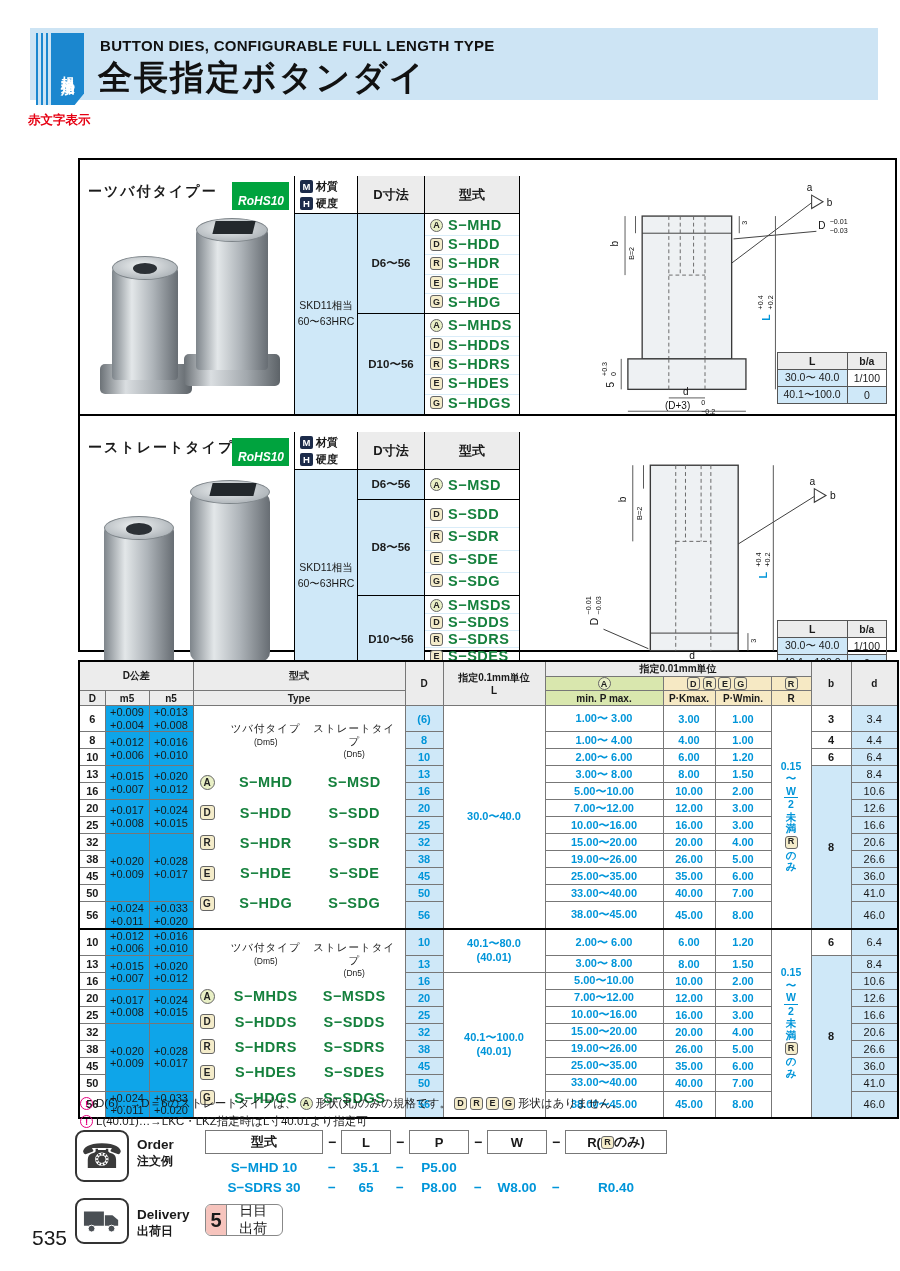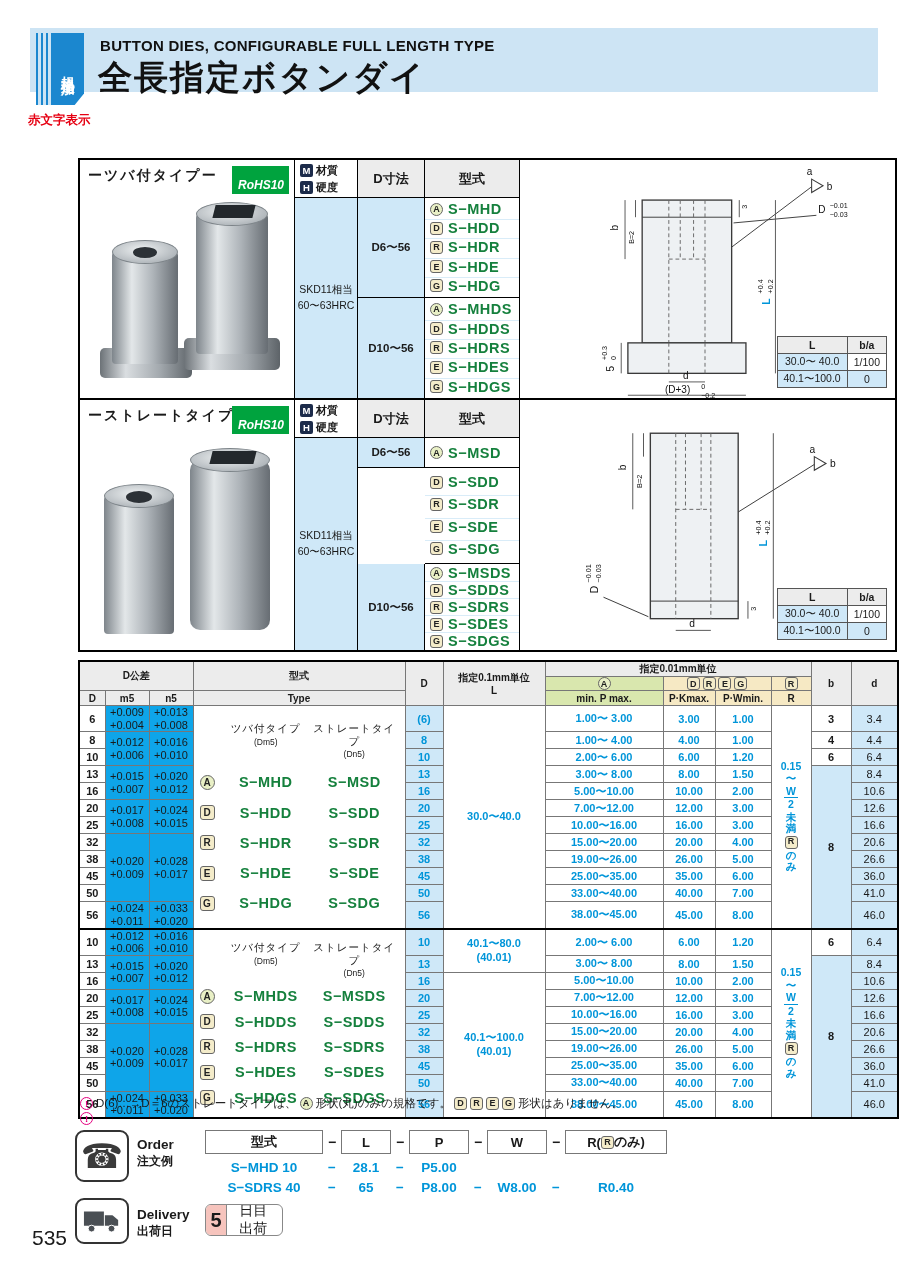--- a/index.html
+++ b/index.html
@@ -1,31 +1,31 @@
 <!DOCTYPE html>
 <html><head>
 <meta charset="utf-8">
 <style>
   * { margin:0; padding:0; box-sizing:border-box; }
   body { background:#fff; font-family:"Liberation Sans", sans-serif; }
   .page { position:relative; width:900px; height:1271px; background:#fff; overflow:hidden; color:#1a1a1a; }
 
   
-  .banner { position:absolute; left:30px; top:28px; width:848px; height:64px; background:#cde4f4; }
+  .banner { position:absolute; left:30px; top:28px; width:848px; height:72px; background:#cde4f4; }
   .nbadge { position:absolute; left:6px; top:5px; height:72px; display:flex; }
   .nbadge .stripes { width:17px; height:100%; background:repeating-linear-gradient(90deg,#1b87cf 0 2px,#cde4f4 2px 5px); }
   .nbadge .shape { width:31px; height:100%; background:#1b87cf; clip-path:polygon(0 0,100% 0,100% 84%,70% 100%,0 100%);
     color:#fff; font-weight:bold; font-size:14px; writing-mode:vertical-rl; display:flex; align-items:center; justify-content:center; letter-spacing:2px;}
   .title-en { position:absolute; left:70px; top:9px; font-size:15px; font-weight:bold; color:#111; letter-spacing:.3px;}
   .title-ja { position:absolute; left:68px; top:27px; font-size:34px; font-weight:900; color:#111; letter-spacing:2px;}
   .red-note { position:absolute; left:28px; top:112px; color:#e60012; font-size:12.5px; font-weight:bold; }
 
   
   .sections { position:absolute; left:78px; top:158px; width:819px; height:494px; border:2px solid #000; background:#fff;}
-  .section { display:grid; grid-template-columns:215px 63px 67px 95px 1fr; grid-template-rows:38px 1fr; position:relative;}
+  .section { display:grid; grid-template-columns:215px 63px 67px 95px 1fr; grid-template-rows:38px 1fr; position:relative;margin-top:16px;}
   .section.s1 { height:240px; border-bottom:2px solid #000; }
   .section.s2 { height:250px; }
   .ph { grid-row:1/3; grid-column:1; border-right:1.5px solid #000; position:relative; }
   .sec-title { position:absolute; left:8px; top:7px; font-size:14px; font-weight:bold; letter-spacing:2px;}
   .rohs { position:absolute; right:5px; top:6px; background:#00a33e; color:#fff; font-weight:bold; font-size:12px; padding:12px 5px 2px 6px; font-style:italic;}
   .mh-head { grid-column:2; grid-row:1; border-right:1.5px solid #000; border-bottom:1.5px solid #000; display:flex; flex-direction:column; justify-content:center; gap:2px; padding-left:5px; font-size:11px; font-weight:bold;}
   .mh-line { display:flex; align-items:center; gap:3px;}
   .mh-sq { display:inline-flex; width:13px; height:13px; background:#1c2b4a; color:#fff; font-size:9.5px; align-items:center; justify-content:center; border-radius:2px;}
   .dhead,.mhead { background:#ececec; border-bottom:1.5px solid #000; display:flex; align-items:center; justify-content:center; font-size:13px; font-weight:bold;}
   .dhead { grid-column:3; grid-row:1; border-right:1.5px solid #000;}
@@ -327,20 +327,21 @@
         <span>60〜63HRC</span>
       </div>
       <div class="grpwrap">
         <div class="grp-d" style="grid-column:1;grid-row:1;">D6〜56</div>
         <div class="grp-m" style="grid-column:2;grid-row:1;">
           <div class="mrow">
               <span class="bdg c sm">A</span>
               <span class="mname">S−MSD</span>
             </div>
         </div>
+        <div class="grp-d" style="grid-column:1;grid-row:2;">D8〜56</div>
         <div class="grp-m" style="grid-column:2;grid-row:2;">
           <div class="mrow">
               <span class="bdg sm">D</span>
               <span class="mname">S−SDD</span>
             </div>
           <div class="mrow">
               <span class="bdg sm">R</span>
               <span class="mname">S−SDR</span>
             </div>
           <div class="mrow">
@@ -855,20 +856,21 @@
       <span class="bdg c sm">A</span>
       <span>形状(丸)のみの規格です。</span>
       <span class="bdg sm">D</span>
       <span class="bdg sm">R</span>
       <span class="bdg sm">E</span>
       <span class="bdg sm">G</span>
       <span>形状はありません。</span>
     </div>
     <div class="note-line">
       <span class="ni">!</span>
+      <span>L(40.01)…→LKC・LKZ指定時はL寸40.01より指定可</span>
     </div>
   </div>
 
   <div class="order">
     <div class="icon-box">
         <span class="phone">☎</span>
       </div>
     <div class="order-labels">
       <div>Order</div>
       <div class="ja">注文例</div>
@@ -884,26 +886,26 @@
       <span class="dash">−</span>
       <span class="box">
           <span>R(</span>
           <span class="bdg sm">R</span>
           <span>のみ)</span>
         </span>
     </div>
     <div class="exrow ex1">
       <span>S−MHD 10</span>
         <span>−</span>
-        <span>28.1</span>
+        <span>35.1</span>
         <span>−</span>
         <span>P5.00</span>
     </div>
     <div class="exrow ex2">
-      <span>S−SDRS 40</span>
+      <span>S−SDRS 30</span>
         <span>−</span>
         <span>65</span>
         <span>−</span>
         <span>P8.00</span>
         <span>−</span>
         <span>W8.00</span>
         <span>−</span>
         <span>R0.40</span>
     </div>
   </div>

